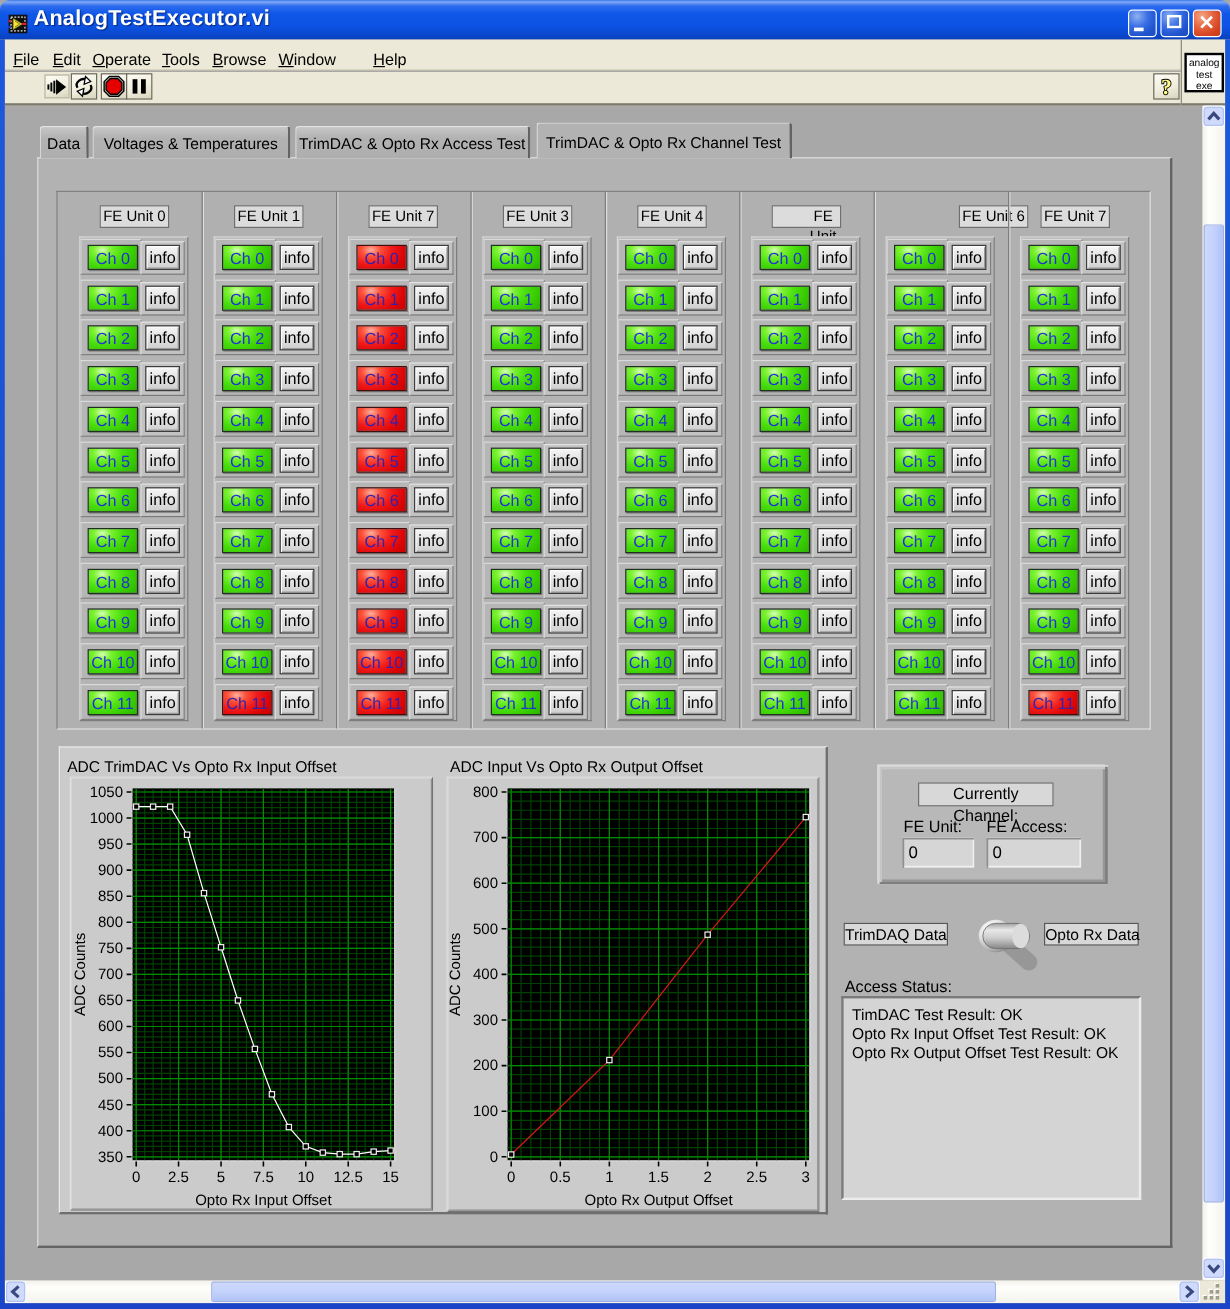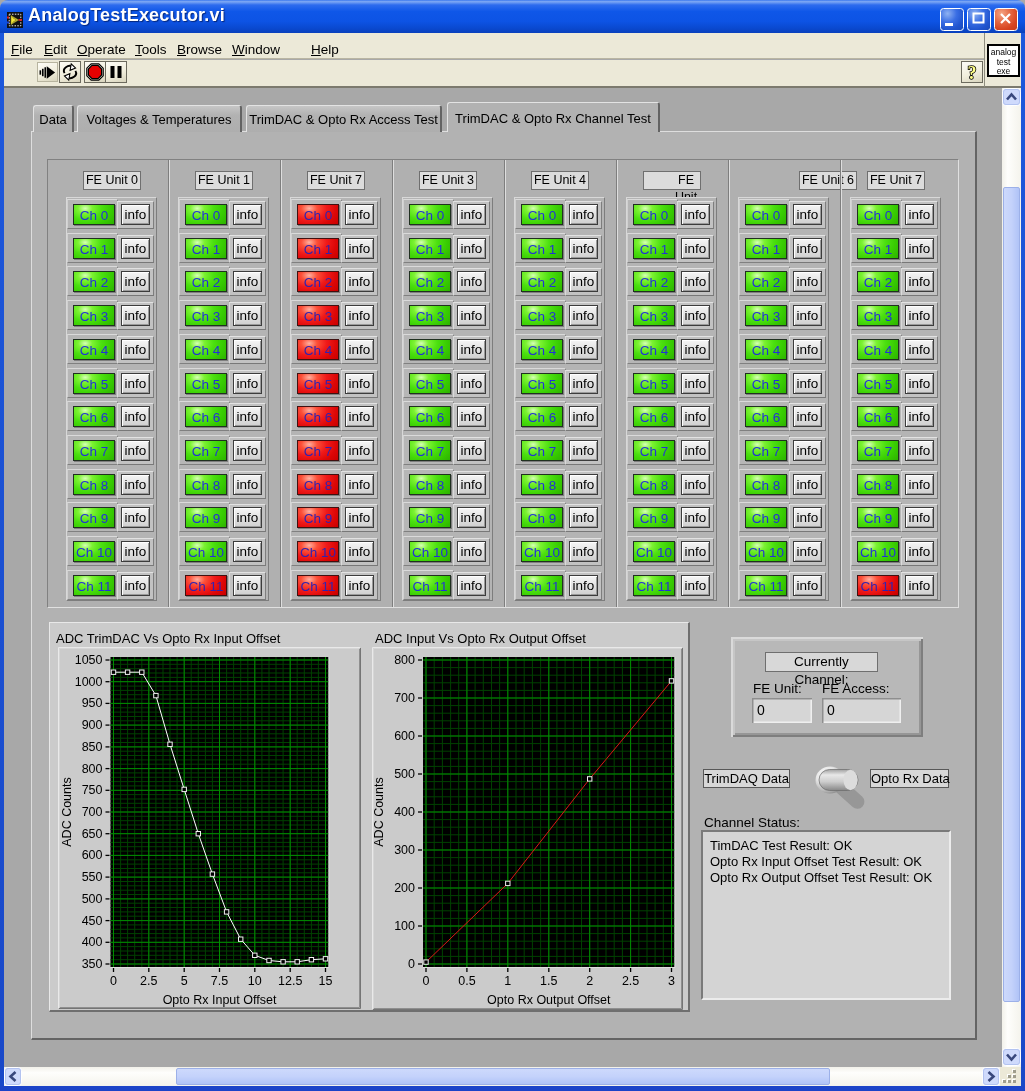--- a/index.html
+++ b/index.html
@@ -699,21 +699,21 @@
         <stop offset="58%" stop-color="#cdcdcd"></stop>
         <stop offset="100%" stop-color="#878787"></stop>
       </linearGradient>
 </defs>
 <rect x="34" y="19" width="38" height="14" rx="7" fill="#8d8d8d" opacity="0.75" transform="rotate(42 38 25)"></rect>
 <ellipse cx="30" cy="22" rx="14.5" ry="13.5" fill="url(#ring)"></ellipse>
 <ellipse cx="30" cy="22" rx="9.5" ry="9" fill="#c6c6c6"></ellipse>
 <rect x="19" y="11.5" width="39" height="21" rx="10.5" fill="url(#lev)" stroke="#6a6a6a" stroke-width="0.7"></rect>
 <ellipse cx="50.5" cy="22" rx="7" ry="10.2" fill="#dcdcdc"></ellipse>
 </svg>
-<div id="statuslabel">Channel Status:</div>
+<div id="statuslabel">Access Status:</div>
 <div id="statusbox">TimDAC Test Result: OK<br>Opto Rx Input Offset Test Result: OK<br>Opto Rx Output Offset Test Result: OK</div>
 <div id="vtrack"></div>
 <div id="htrack"></div>
 <svg style="position:absolute;left:1002px;top:88px" width="19" height="18">
     <rect x="0.5" y="0.5" width="18" height="17" rx="3" fill="#cfdafc" stroke="#fff"></rect>
     <rect x="1.5" y="1.5" width="16" height="15" rx="2.5" fill="none" stroke="#b3c3f0"></rect>
     <path d="M5.0 11.5 L9.5 6.5 L14.0 11.5" fill="none" stroke="#39487d" stroke-width="2.6"></path>
   </svg>
 <svg style="position:absolute;left:1002px;top:1048px" width="19" height="18">
     <rect x="0.5" y="0.5" width="18" height="17" rx="3" fill="#cfdafc" stroke="#fff"></rect>

